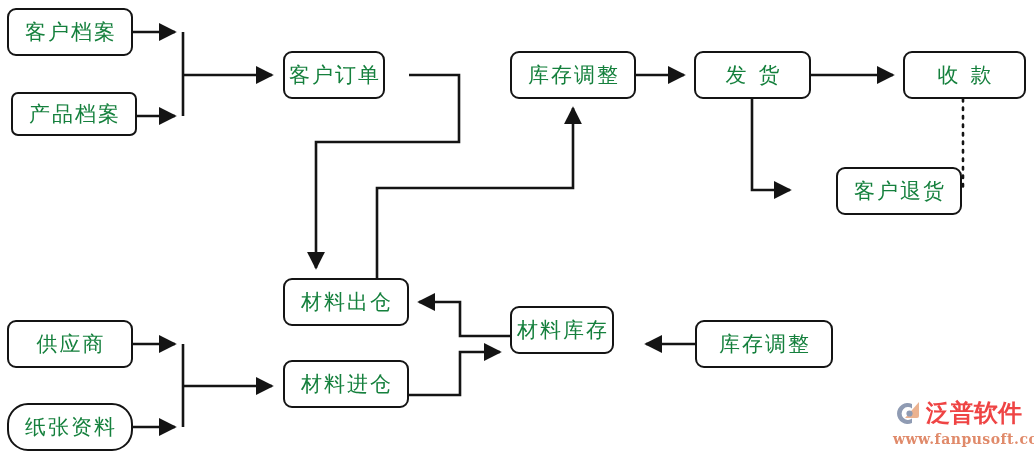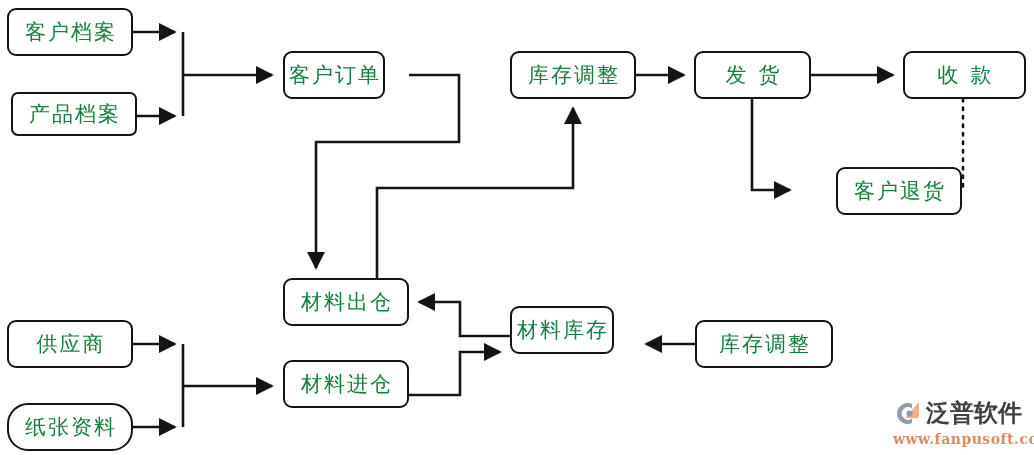--- a/index.html
+++ b/index.html
@@ -66,21 +66,21 @@
   #watermark .wm-mark {
     width: 30px;
     height: 30px;
     position: relative;
     margin-right: 3px;
   }
   #watermark .wm-text {
     font-family: "DejaVu Sans", "Liberation Sans", sans-serif;
     font-size: 24px;
     font-weight: bold;
-    color: #404040;
+    color: #ef4444;
     letter-spacing: 0px;
     line-height: 30px;
   }
   #watermark .wm-url {
     font-family: "DejaVu Serif", "Liberation Serif", serif;
     font-size: 14px;
     font-weight: bold;
     color: #e08a6a;
     letter-spacing: 0.5px;
     margin-top: 1px;

